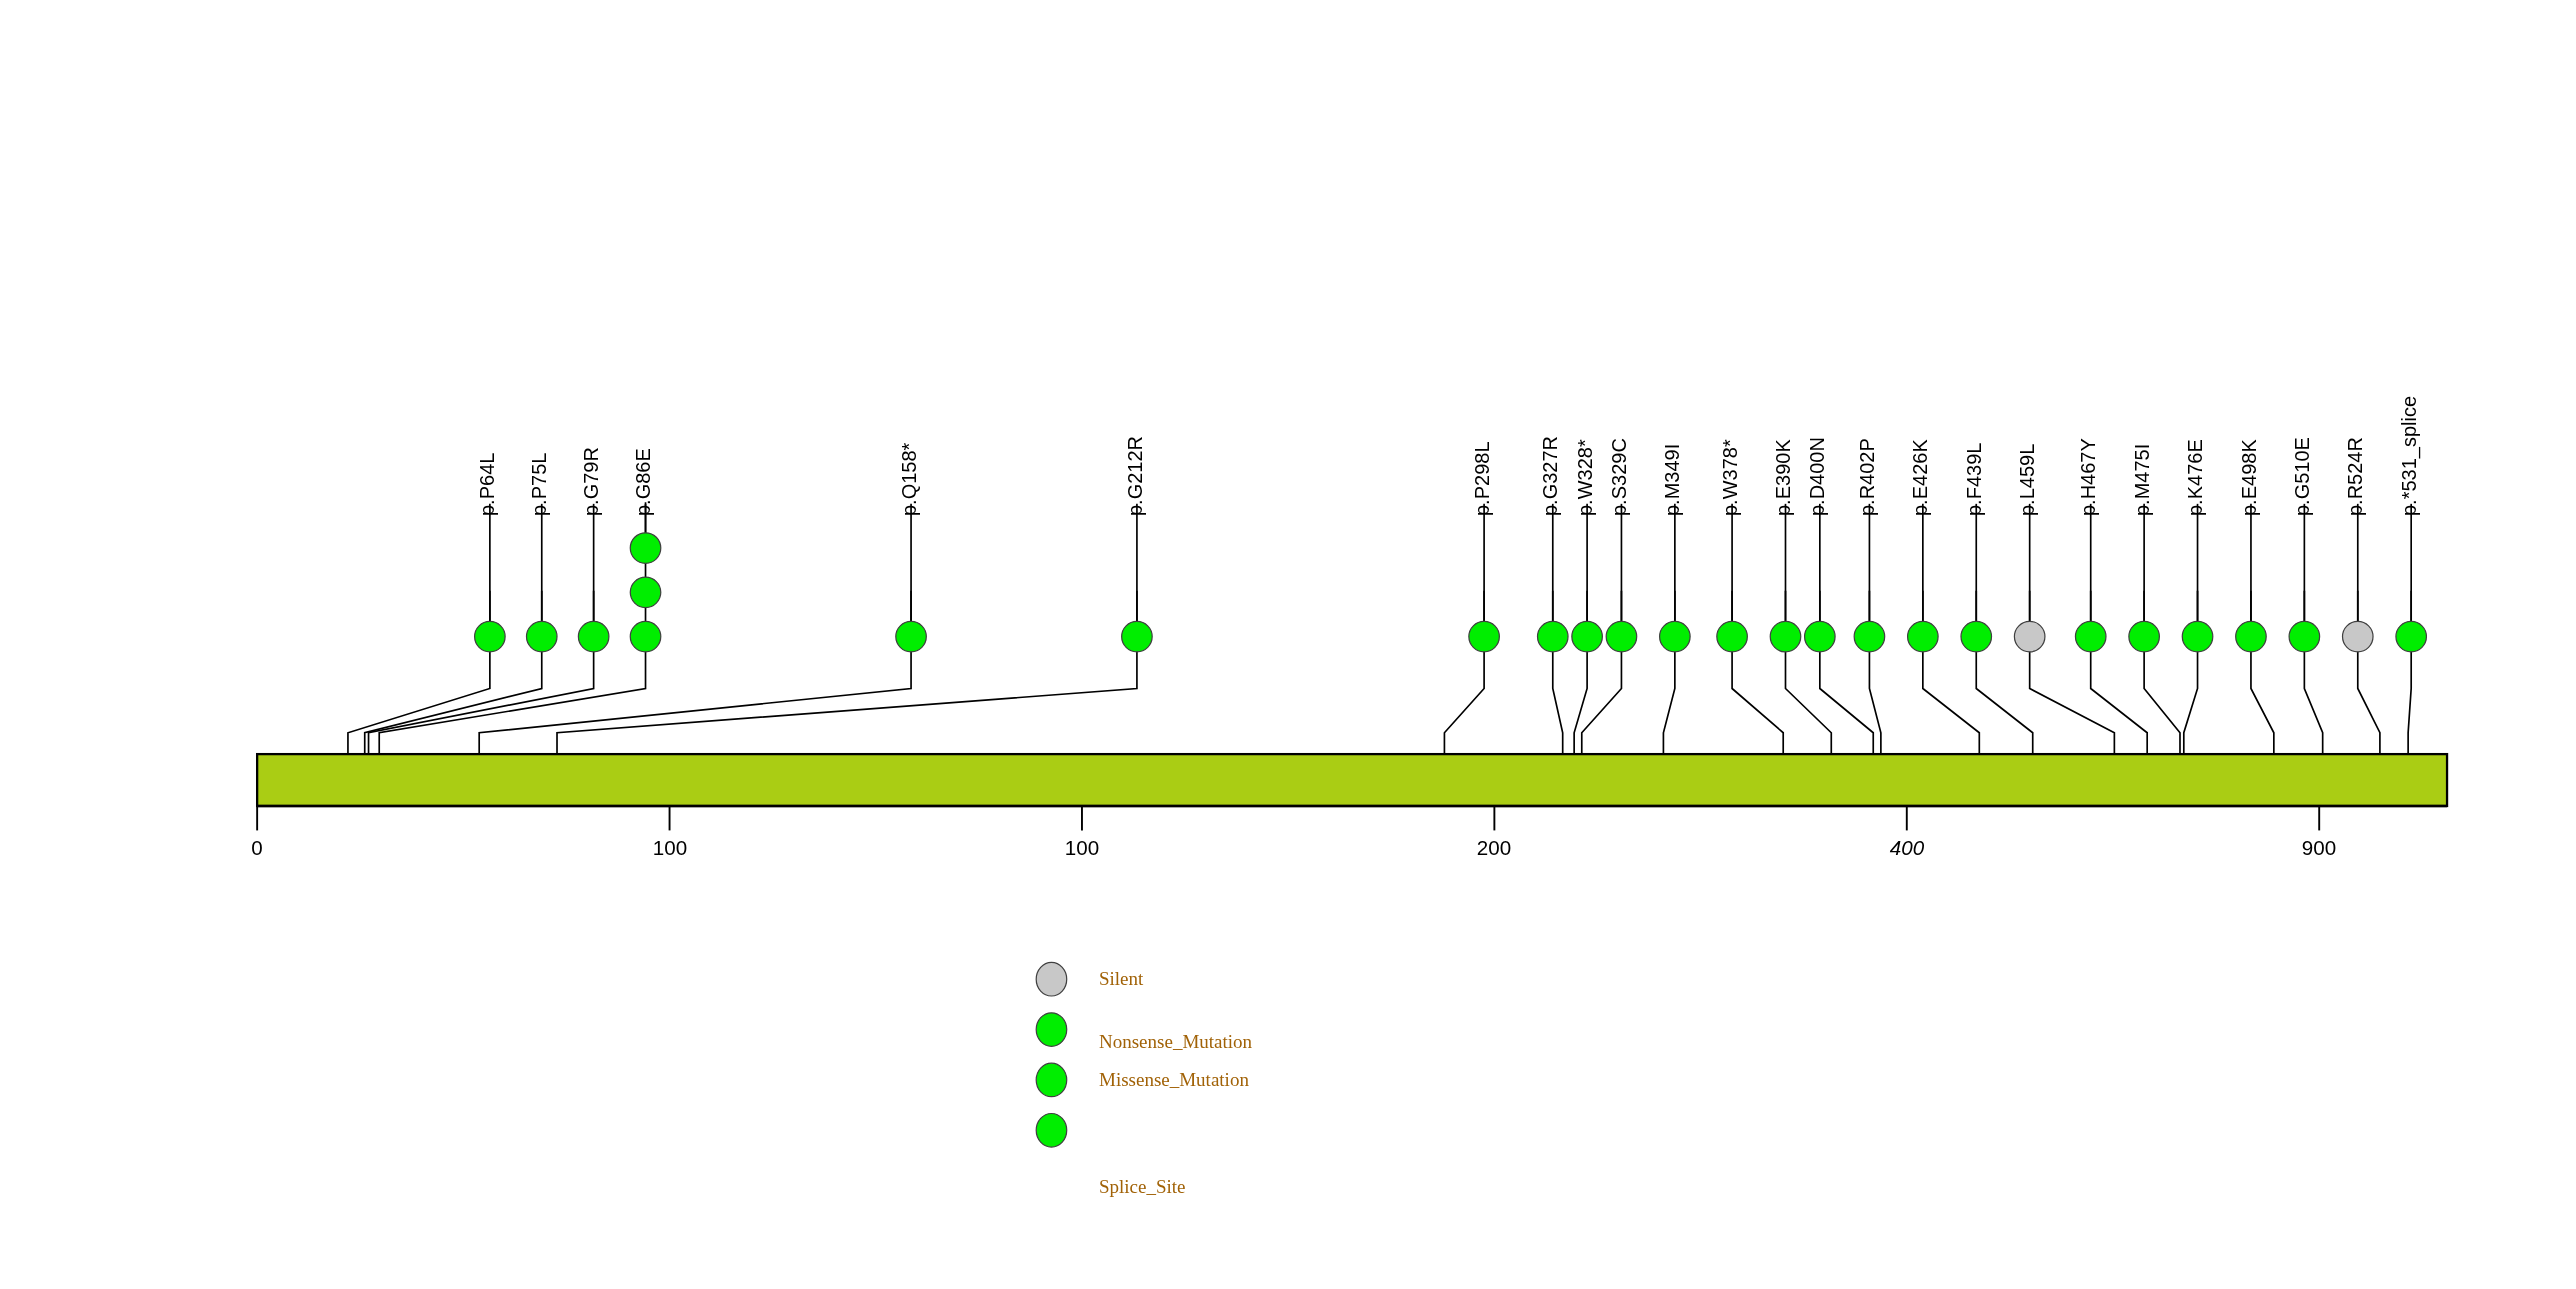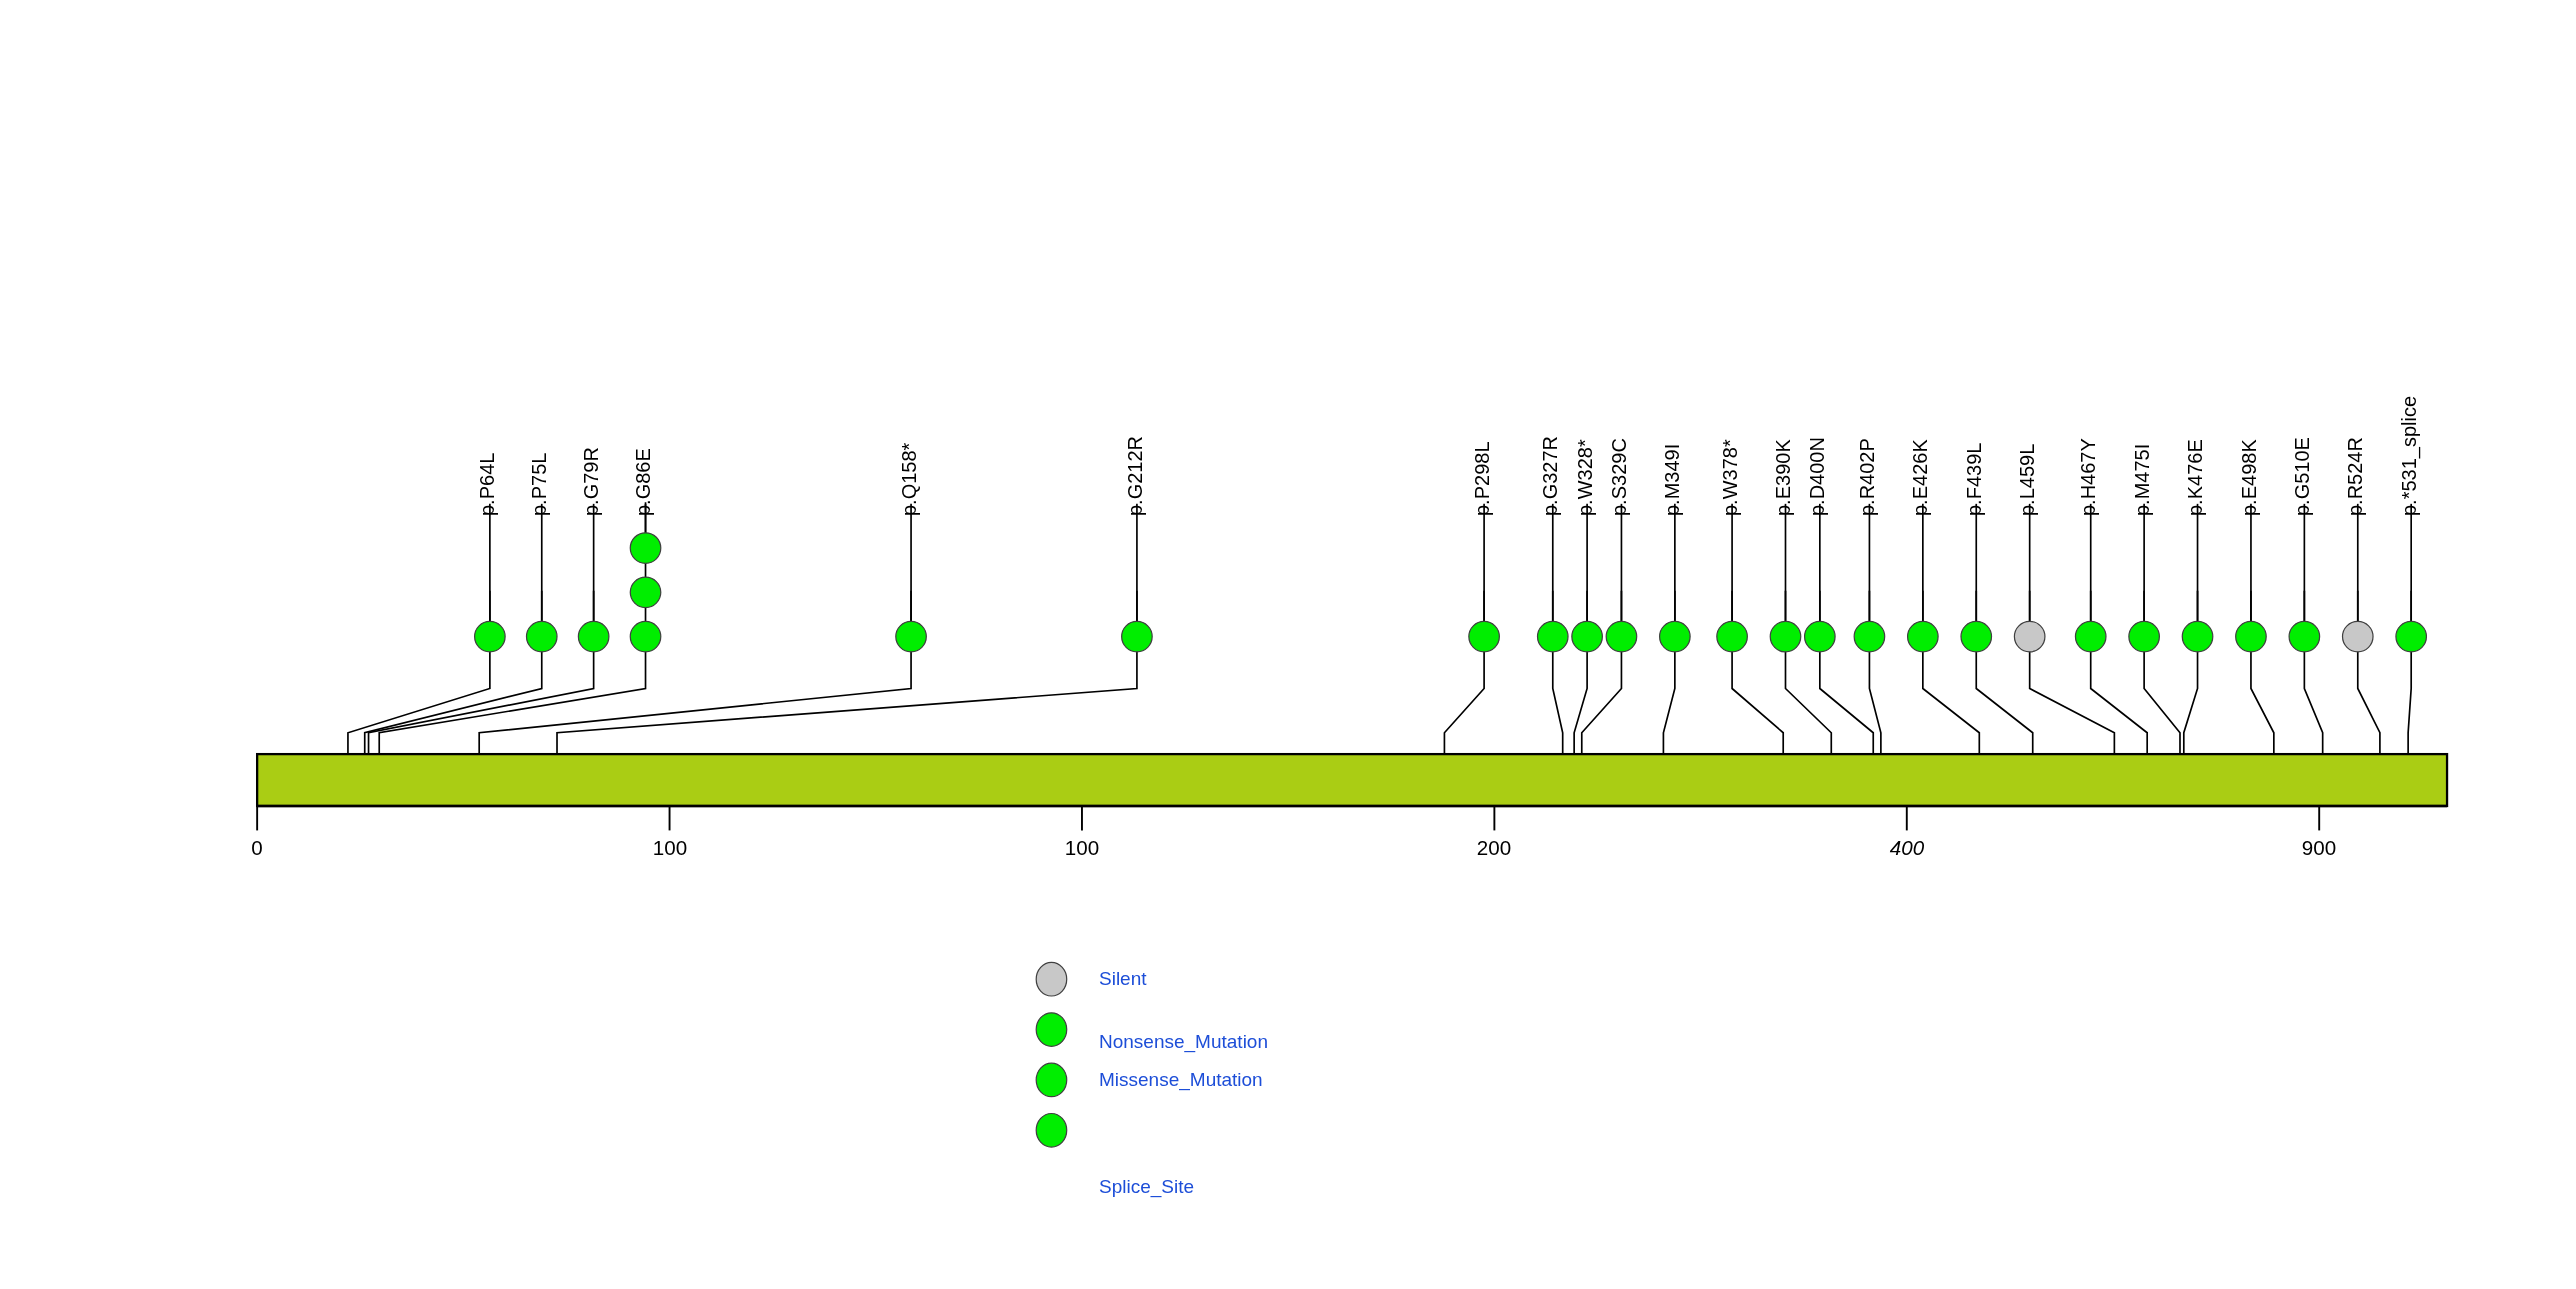--- a/index.html
+++ b/index.html
@@ -39,23 +39,23 @@
   .axis-tick-label {
     position: absolute;
     font-family: "Liberation Sans", sans-serif;
     font-size: 20.6px;
     color: #000000;
     white-space: nowrap;
     transform: translateX(-50%);
   }
   .legend-label {
     position: absolute;
-    font-family: Liberation Sans, sans-serif;
+    font-family: Liberation Serif, serif;
     font-size: 19px;
-    color: #1d4ed8;
+    color: #a16207;
     white-space: nowrap;
   }
 </style>
 </head>
 <body>
 
 <div id="stage">
   <svg id="plot-svg" viewBox="0 0 3376 1690">
     <g id="connectors-layer">
         <path d="M 642 774 L 642 902 L 456 960 L 456 1054" fill="none" stroke="#000000" stroke-width="2.2"></path>

